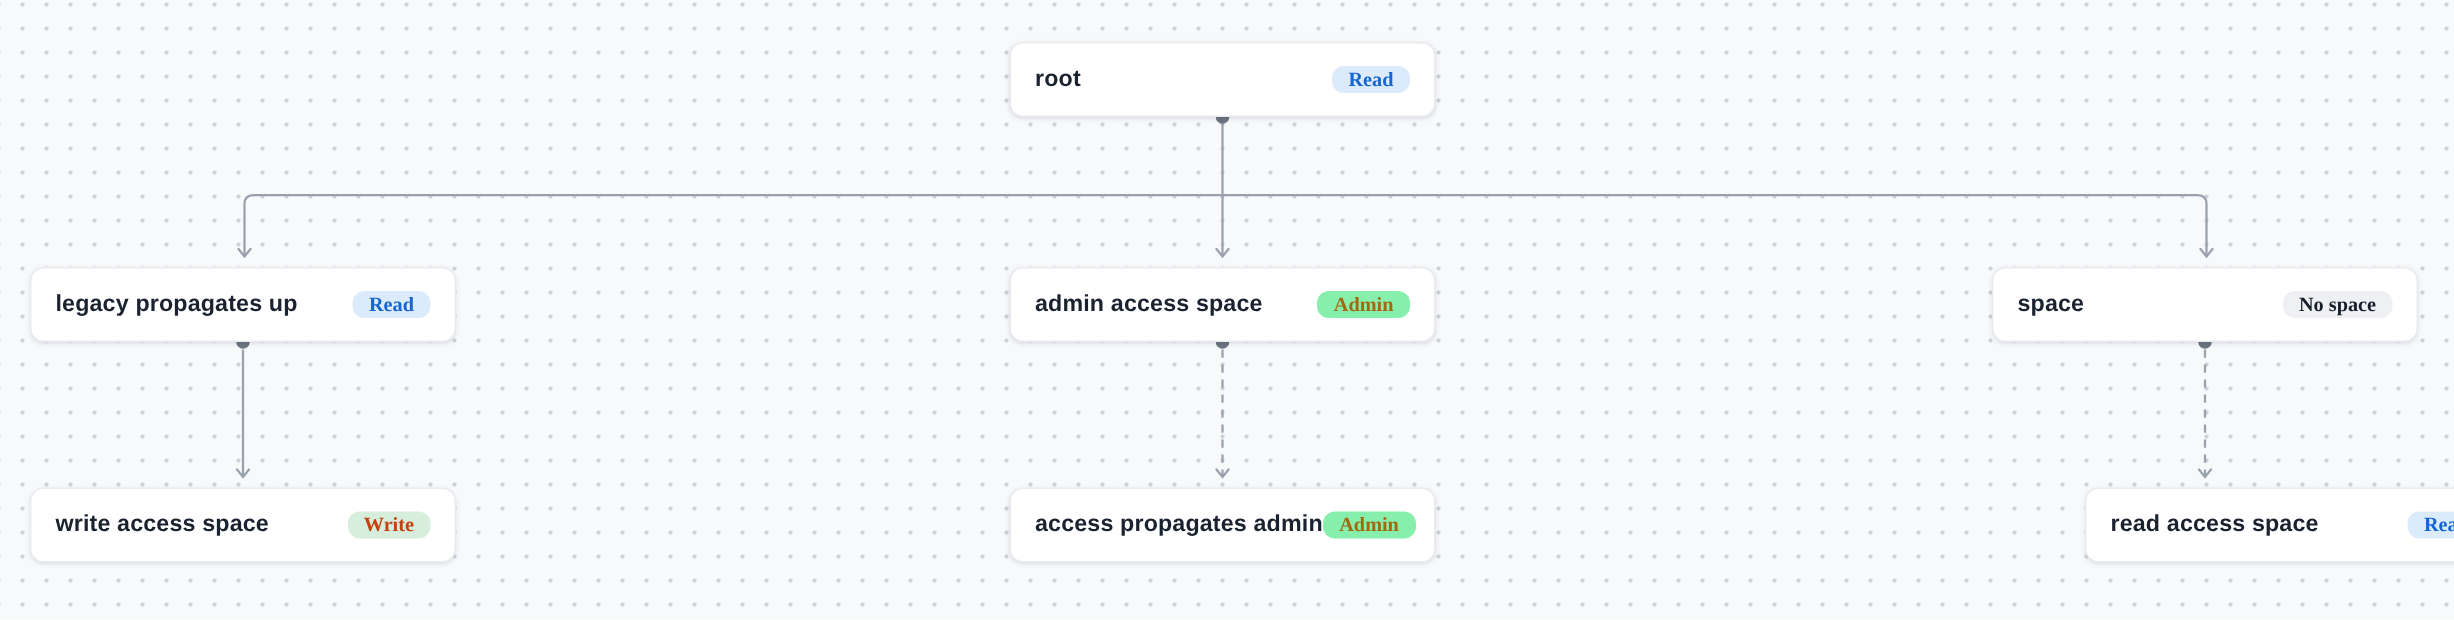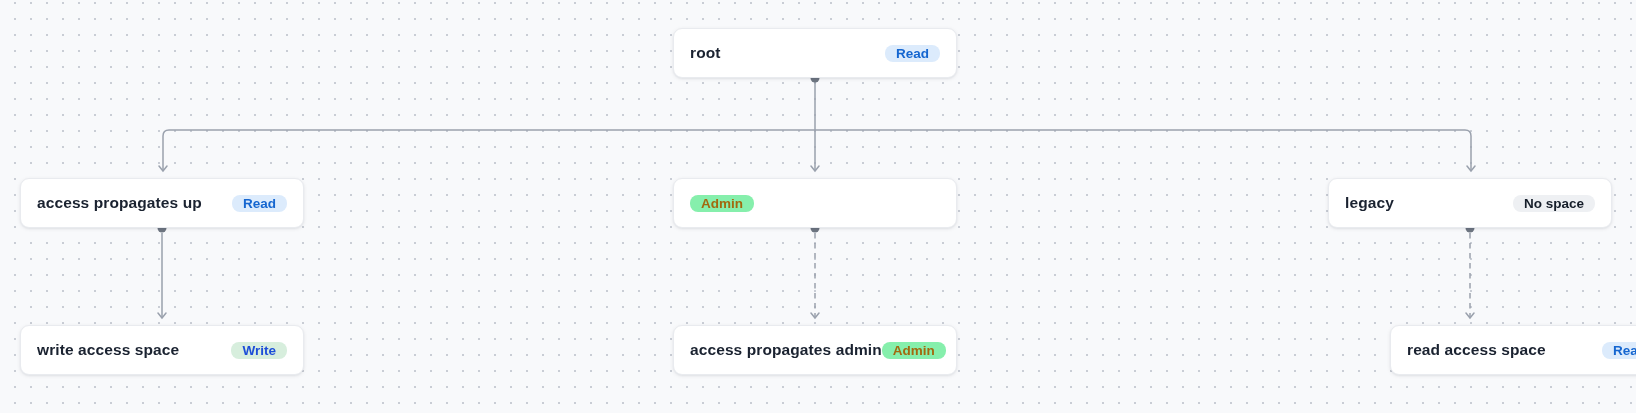--- a/index.html
+++ b/index.html
@@ -38,24 +38,25 @@
     color: #1a2230;
     letter-spacing: .1px;
     white-space: nowrap;
   }
   .badge {
     font-size: 13.5px;
     font-weight: 700;
     padding: 1px 11px;
     border-radius: 8px;
     white-space: nowrap;
+    font-family: Liberation Serif, serif;
   }
   .badge-read      { background: #dcebfc; color: #1566d0; }
   .badge-admin     { background: #86efac; color: #a2690f; }
-  .badge-write     { background: #d7eedd; color: #1d4ed8; }
+  .badge-write     { background: #d7eedd; color: #c2410c; }
   .badge-no-access { background: #eef0f3; color: #161e2a; }
 
   
   .pos-root        { left: 673px;  top: 28px;  }
   .pos-up          { left: 20px;   top: 178px; }
   .pos-admin       { left: 673px;  top: 178px; }
   .pos-legacy      { left: 1328px; top: 178px; }
   .pos-write       { left: 20px;   top: 325px; text-align: center; }
   .pos-down        { left: 673px;  top: 325px; }
   .pos-read        { left: 1390px; top: 325px; }
@@ -93,30 +94,31 @@
     <circle class="handle" cx="815" cy="228" r="4.5"></circle>
     <circle class="handle" cx="1470" cy="228" r="4.5"></circle>
   </svg>
 
   <div class="flow-node pos-root">
     <span class="node-label">root</span>
     <span class="badge badge-read">Read</span>
   </div>
 
   <div class="flow-node pos-up">
-    <span class="node-label">access propagates up</span>
+    <span class="node-label">legacy propagates up</span>
     <span class="badge badge-read">Read</span>
   </div>
 
   <div class="flow-node pos-admin">
+    <span class="node-label">admin access space</span>
     <span class="badge badge-admin">Admin</span>
   </div>
 
   <div class="flow-node pos-legacy">
-    <span class="node-label">legacy</span>
+    <span class="node-label">space</span>
     <span class="badge badge-no-access">No space</span>
   </div>
 
   <div class="flow-node pos-write">
     <span class="node-label">write access space</span>
     <span class="badge badge-write">Write</span>
   </div>
 
   <div class="flow-node pos-down">
     <span class="node-label">access propagates admin</span>

